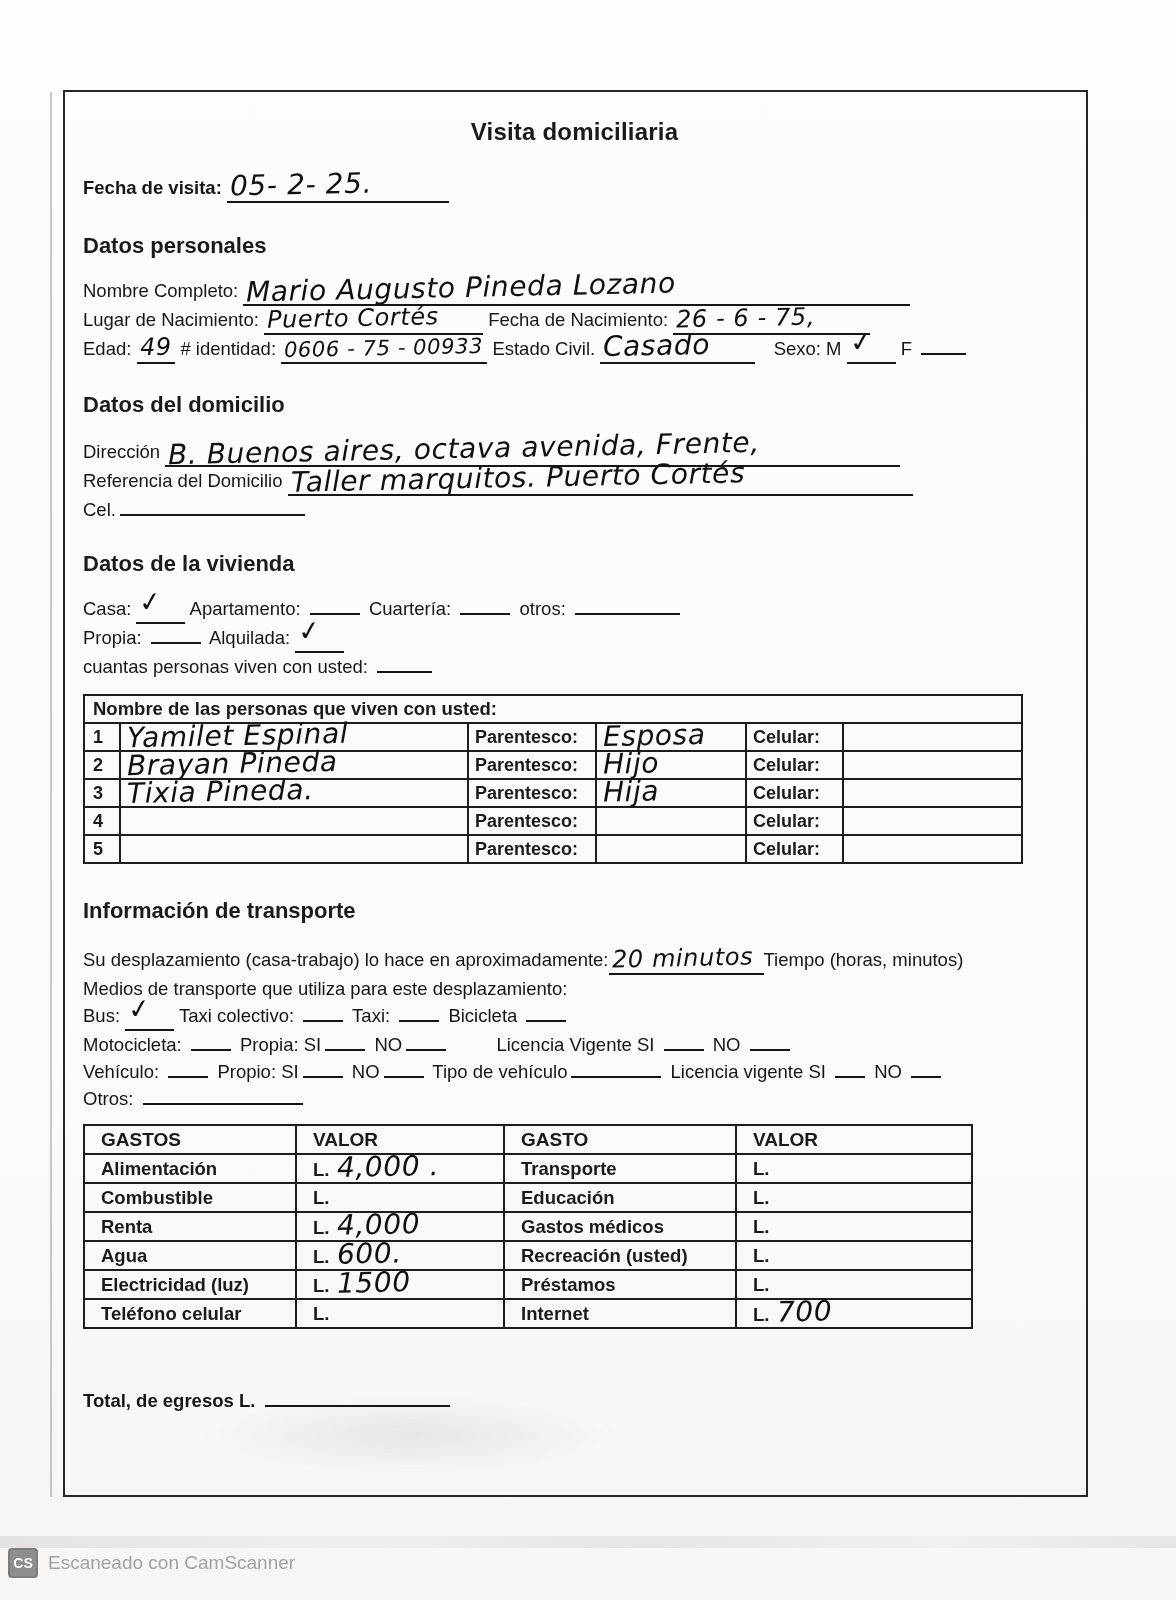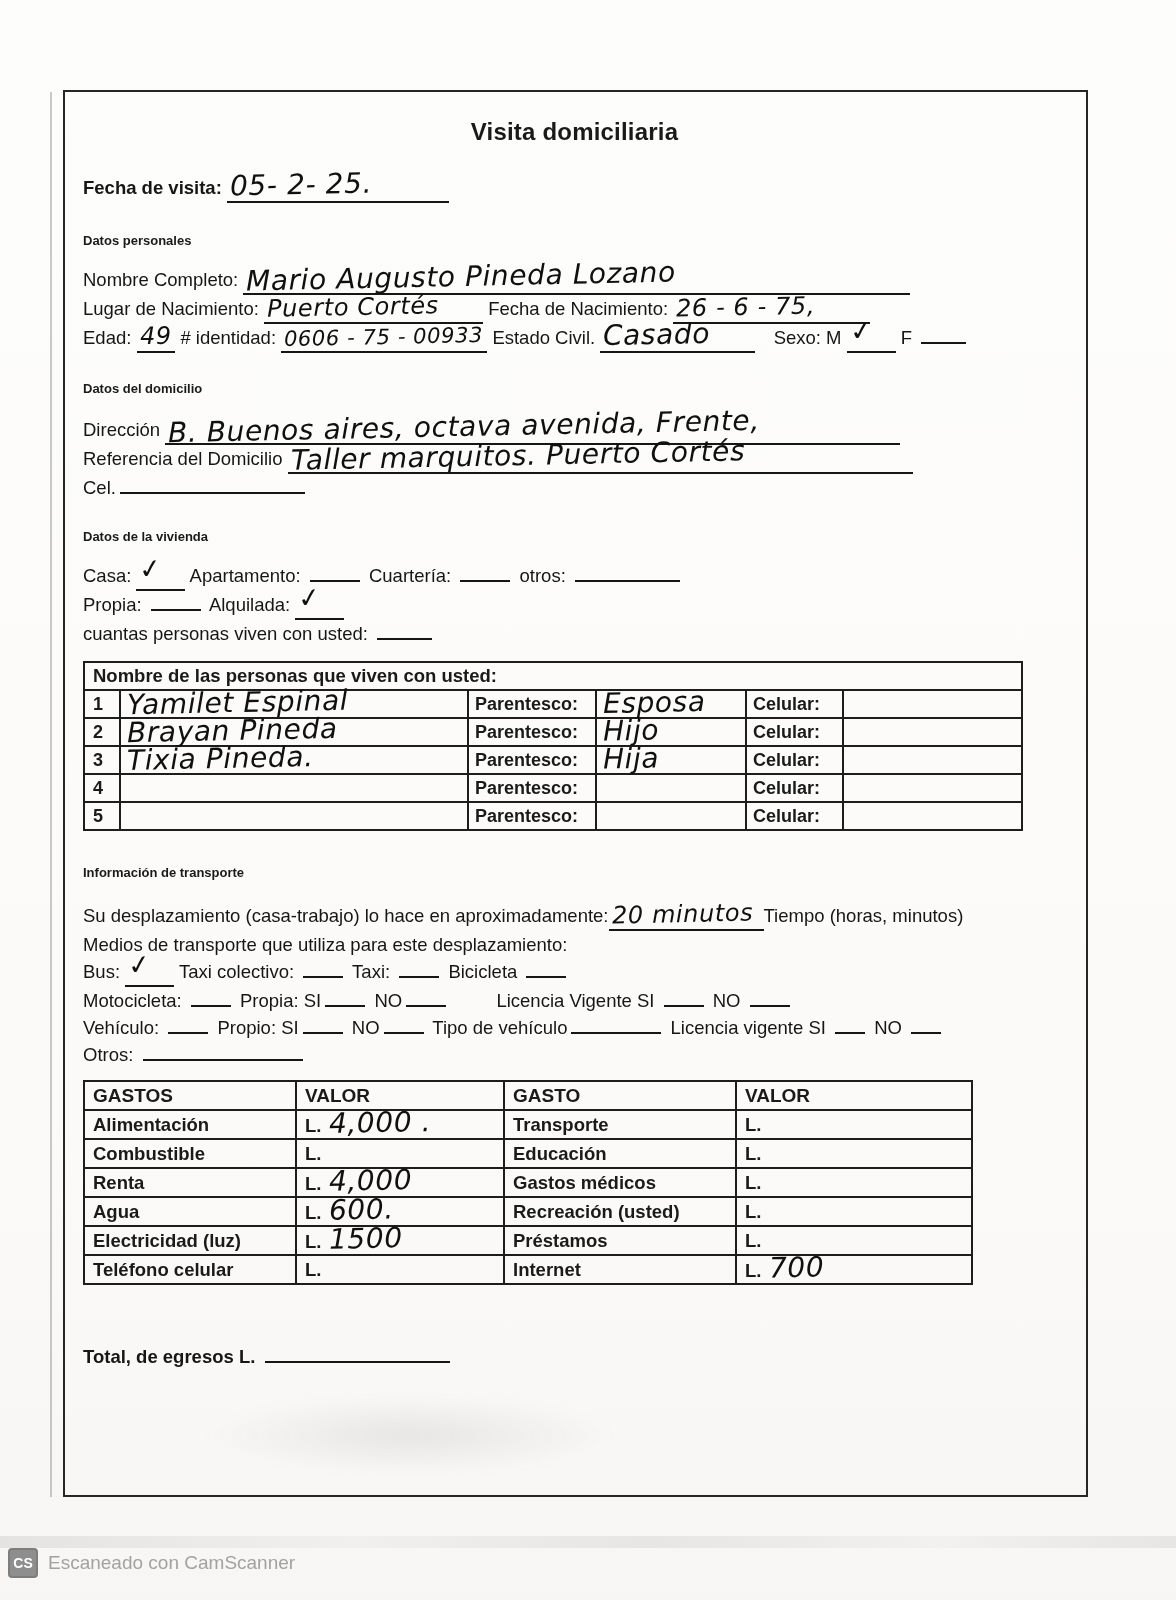--- a/index.html
+++ b/index.html
@@ -13,21 +13,21 @@
   }
   .page{position:absolute;inset:0;background:linear-gradient(180deg,#fdfdfc 0%,#fbfaf9 70%,#f7f6f5 100%);}
   .edge-line{position:absolute;left:50px;top:92px;width:2px;height:1405px;background:rgba(70,70,70,.28);}
   .form{
     position:absolute;left:63px;top:90px;width:1025px;height:1407px;
     border:2.5px solid #262626;
     box-sizing:border-box;
     padding:26px 20px 0 18px;
   }
   .title{font-weight:bold;font-size:24px;text-align:center;letter-spacing:.2px;}
-  .sec-h{font-weight:bold;font-size:13px;margin:30px 0 14px 0;}
+  .sec-h{font-weight:bold;font-size:22px;margin:30px 0 14px 0;}
   .row{font-size:18.5px;line-height:27px;white-space:nowrap;margin:0;}
   .lbl{color:#161616;}
   .b{font-weight:bold;}
   
   .ul{display:inline-block;border-bottom:2.4px solid #161616;padding:0 4px 0 3px;vertical-align:baseline;}
   .blank{display:inline-block;border-bottom:2.4px solid #161616;height:.9em;vertical-align:baseline;margin:0 4px;}
   .w30{width:30px}.w40{width:40px}.w45{width:45px}.w50{width:50px}.w55{width:55px}
   .w90{min-width:90px}.w105{width:105px}.w160{width:160px}.w185{width:185px}
   .uw200{min-width:215px}.uw190{min-width:190px}.uw212{min-width:212px}
   .uw660{min-width:660px}.uw730{min-width:728px}.uw620{min-width:618px}
@@ -43,21 +43,21 @@
   .hw-sm{font-size:21px;}
   .hw-ck{font-size:27px;font-weight:700;transform:rotate(-8deg);line-height:.6;position:relative;top:-4px;}
   
   table{border-collapse:collapse;table-layout:fixed;}
   .ptable{width:938px;margin-top:14px;}
   .ptable th,.ptable td{border:2.2px solid #1d1d1d;padding:0 6px;height:26px;font-size:18px;text-align:left;overflow:visible;}
   .ptable .hdr{font-weight:bold;font-size:18.5px;padding-left:8px;}
   .ptable .numcell{text-align:left;font-weight:bold;padding-left:8px;}
   .ptable .plabel,.ptable .clabel{font-weight:bold;}
   .etable{width:888px;margin-top:12px;}
-  .etable th,.etable td{border:2.2px solid #1d1d1d;padding:1px 8px;height:25px;font-size:18.5px;text-align:left;overflow:visible;}
+  .etable th,.etable td{border:2.2px solid #1d1d1d;padding:1px 16px;height:25px;font-size:18.5px;text-align:left;overflow:visible;}
   .etable th{font-weight:bold;font-size:19px;}
   .etable .item{font-weight:bold;}
   .etable .val{font-weight:bold;}
   .cellhw{margin-left:8px;}
   
   .smudge{position:absolute;left:200px;top:1395px;width:420px;height:80px;border-radius:50%;
     background:radial-gradient(ellipse at center,rgba(120,110,105,.12),rgba(120,110,105,0) 70%);filter:blur(4px);}
   .scan-band{position:absolute;left:0;top:1536px;width:1176px;height:12px;
     background:linear-gradient(90deg,rgba(150,145,140,.35),rgba(150,145,140,.12) 30%,rgba(150,145,140,.3) 55%,rgba(150,145,140,.1) 80%,rgba(150,145,140,.3));opacity:.55;}
   .footer{position:absolute;left:8px;top:1548px;display:flex;align-items:center;gap:10px;}

